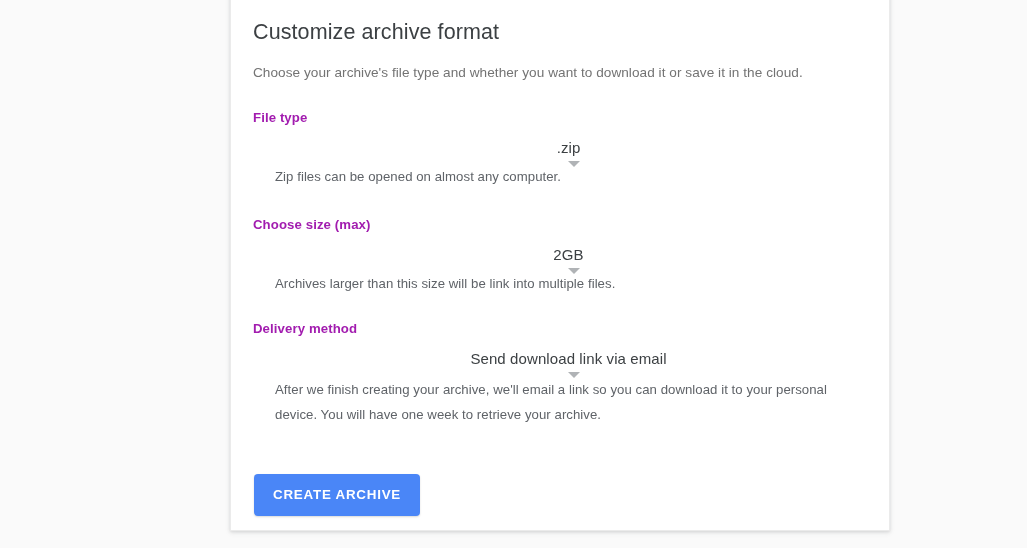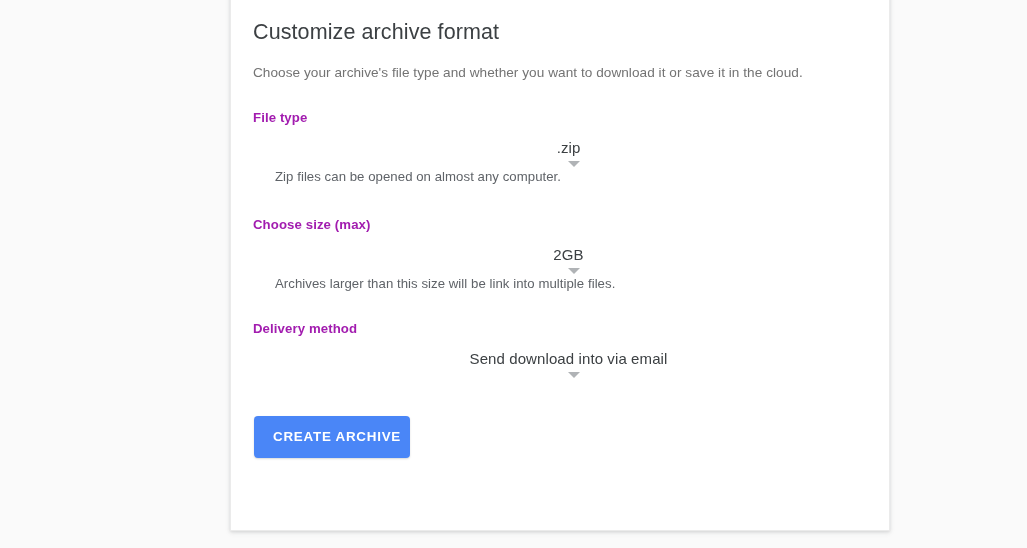--- a/index.html
+++ b/index.html
@@ -124,21 +124,21 @@
   }
 
   .create-button {
     display: inline-block;
     background: #4a86f7;
     color: #ffffff;
     font-size: 13.4px;
     font-weight: bold;
     letter-spacing: 0.75px;
     line-height: 16px;
-    padding: 13px 9px 13px 19px;
+    padding: 13px 19px 13px 19px;
     border: none;
     border-radius: 4px;
     font-family: "Liberation Sans", sans-serif;
     cursor: pointer;
     box-shadow: 0 1px 2px rgba(60,64,67,0.20);
   }
 </style>
 </head>
 <body>
 
@@ -170,24 +170,25 @@
           <span class="caret"></span>
         </div>
 
         <div class="helper">Archives larger than this size will be link into multiple files.</div>
       </div>
 
       <div class="section delivery">
         <div class="section-label">Delivery method</div>
 
         <div class="select-row">
-          <span class="select-value">Send download into via email</span>
+          <span class="select-value">Send download link via email</span>
           <span class="caret"></span>
         </div>
 
+        <div class="helper two-line">After we finish creating your archive, we'll email a link so you can download it to your personal device. You will have one week to retrieve your archive.</div>
       </div>
 
       <div class="button-row">
         <button class="create-button">CREATE ARCHIVE</button>
       </div>
 
     </div>
   </div>
 
 </div>

